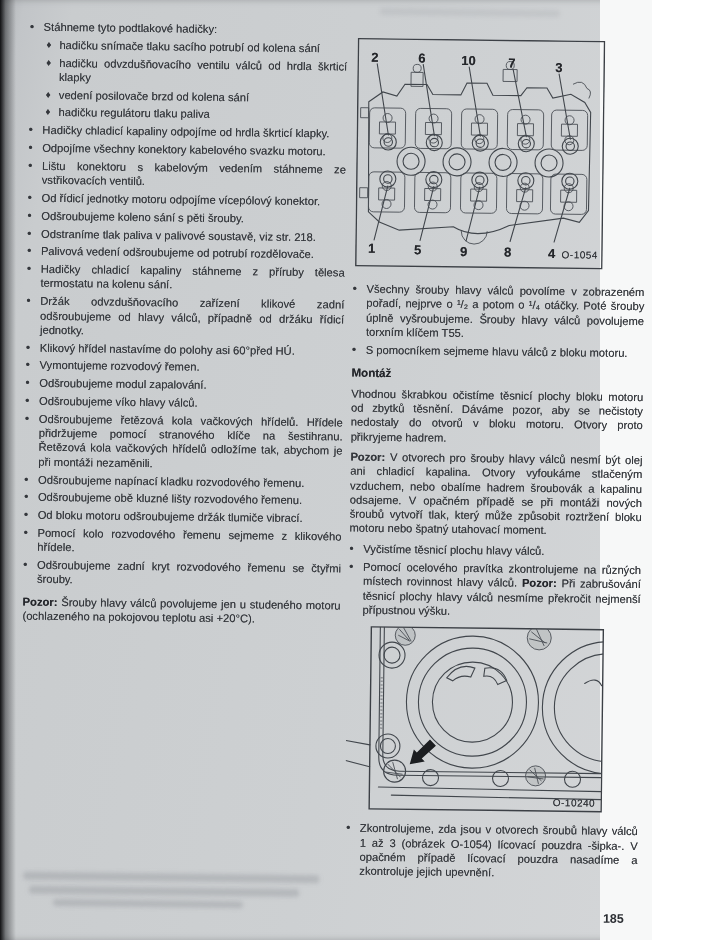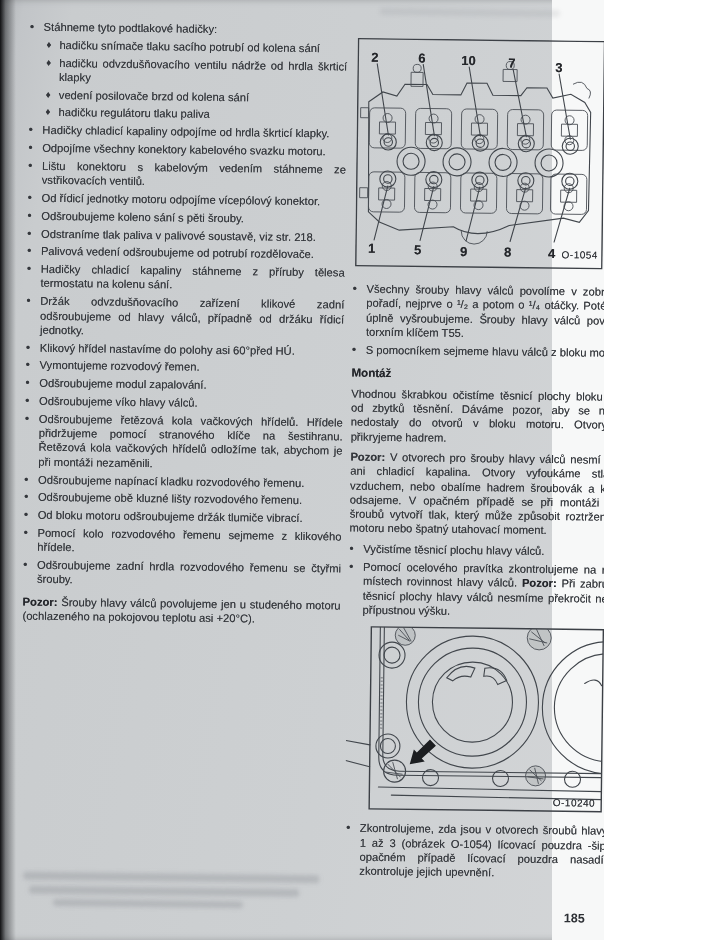--- a/index.html
+++ b/index.html
@@ -1,17 +1,17 @@
 <!DOCTYPE html>
 <html><head>
 <meta charset="utf-8">
 <style>
   html,body { margin:0; padding:0; background:#ffffff; }
   .stage { position:relative; width:604px; height:940px; overflow:hidden;
-           font-family:"Liberation Sans", sans-serif; }
+           font-family:"Liberation Sans", sans-serif;padding-left:48px; }
   .page { position:absolute; left:0; top:0; width:662px; height:940px;
           background:linear-gradient(100deg,#b2b5b8 0%,#c2c5c8 3%,#c9ccce 9%,#cdd0d2 55%,#d4d6d8 100%);
           box-shadow: inset -3px 0 6px rgba(120,124,128,.55); }
   .white-strip { position:absolute; right:0; top:0; width:52px; height:940px; background:#f7f8f8; }
   .spine-shadow { position:absolute; left:0; top:0; bottom:0; width:16px;
           background:linear-gradient(90deg, rgba(8,8,10,.95), rgba(35,37,40,.5) 35%, rgba(70,72,76,0) 100%); }
   .tilt { position:absolute; left:0; top:0; width:662px; height:940px;
           transform:rotate(0.7deg); transform-origin:60px 0; }
   
   .col-left  { position:absolute; left:30px;  top:20px; width:318px;
@@ -24,21 +24,21 @@
   .li { position:relative; padding-left:14px; margin:0 0 3.5px; text-align:justify; }
   .li.t-bullet::before { content:"●"; position:absolute; left:0; top:0; font-size:7.5px; line-height:14.3px; }
   .li.t-sub { margin-left:16px; }
   .li.t-sub::before { content:"♦"; position:absolute; left:1px; top:0; font-size:9.5px; line-height:14.3px; }
   .bullet { position:relative; padding-left:14px; margin:0 0 4px; text-align:justify; }
   .bullet::before { content:"●"; position:absolute; left:0; top:0; font-size:7.5px; line-height:14.3px; }
   .note { margin:8px 0 0; text-align:justify; }
   .note b, .bullet b { color:#23252a; }
   h3.mont { margin:9px 0 6px; font-size:11.6px; color:#23252a; }
   .para { margin:0 0 6px; text-align:justify; }
-  .pagenum { position:absolute; left:575px; top:905px; width:60px; text-align:left;
+  .pagenum { position:absolute; left:575px; top:905px; width:60px; text-align:right;
              font-size:12.5px; font-weight:bold; color:#2c2f34; }
   
   .fig { position:relative; }
   .fig svg { display:block; }
   .fig .ln   { stroke:#41464c; stroke-width:1.1; fill:none; stroke-linecap:round; }
   .fig .thin { stroke:#4a4f55; stroke-width:0.9; fill:none; }
   .fig .frame{ stroke:#3c4046; stroke-width:1.4; fill:none; }
   .fig text  { font-family:"Liberation Sans", sans-serif; font-weight:bold;
                font-size:13px; fill:#24262a; }
   .fig text.figcode { font-weight:normal; font-size:10px; letter-spacing:.5px; fill:#2e3136; }
@@ -56,21 +56,21 @@
 
   <div class="tilt">
 
     <div class="col-left">
       <ul class="list">
 
           <li class="li t-bullet"><span>Stáhneme tyto podtlakové hadičky:</span></li>
 
           <li class="li t-sub"><span>hadičku snímače tlaku sacího potrubí od kolena sání</span></li>
 
-          <li class="li t-sub"><span>hadičku odvzdušňovacího ventilu nádrže od hrdla škrticí klapky</span></li>
+          <li class="li t-sub"><span>hadičku odvzdušňovacího ventilu válců od hrdla škrticí klapky</span></li>
 
           <li class="li t-sub"><span>vedení posilovače brzd od kolena sání</span></li>
 
           <li class="li t-sub"><span>hadičku regulátoru tlaku paliva</span></li>
 
           <li class="li t-bullet"><span>Hadičky chladicí kapaliny odpojíme od hrdla škrticí klapky.</span></li>
 
           <li class="li t-bullet"><span>Odpojíme všechny konektory kabelového svazku motoru.</span></li>
 
           <li class="li t-bullet"><span>Lištu konektoru s kabelovým vedením stáhneme ze vstřikovacích ventilů.</span></li>
@@ -98,21 +98,21 @@
           <li class="li t-bullet"><span>Odšroubujeme řetězová kola vačkových hřídelů. Hřídele přidržujeme pomocí stranového klíče na šestihranu. Řetězová kola vačkových hřídelů odložíme tak, abychom je při montáži nezaměnili.</span></li>
 
           <li class="li t-bullet"><span>Odšroubujeme napínací kladku rozvodového řemenu.</span></li>
 
           <li class="li t-bullet"><span>Odšroubujeme obě kluzné lišty rozvodového řemenu.</span></li>
 
           <li class="li t-bullet"><span>Od bloku motoru odšroubujeme držák tlumiče vibrací.</span></li>
 
           <li class="li t-bullet"><span>Pomocí kolo rozvodového řemenu sejmeme z klikového hřídele.</span></li>
 
-          <li class="li t-bullet"><span>Odšroubujeme zadní hrdla rozvodového řemenu se čtyřmi šrouby.</span></li>
+          <li class="li t-bullet"><span>Odšroubujeme zadní kryt rozvodového řemenu se čtyřmi šrouby.</span></li>
         </ul>
       <p class="note">
         <b>Pozor:</b>
         <span>Šrouby hlavy válců povolujeme jen u studeného motoru (ochlazeného na pokojovou teplotu asi +20°C).</span>
       </p>
     </div>
 
     <div class="col-right">
 
       <div class="fig fig1">

